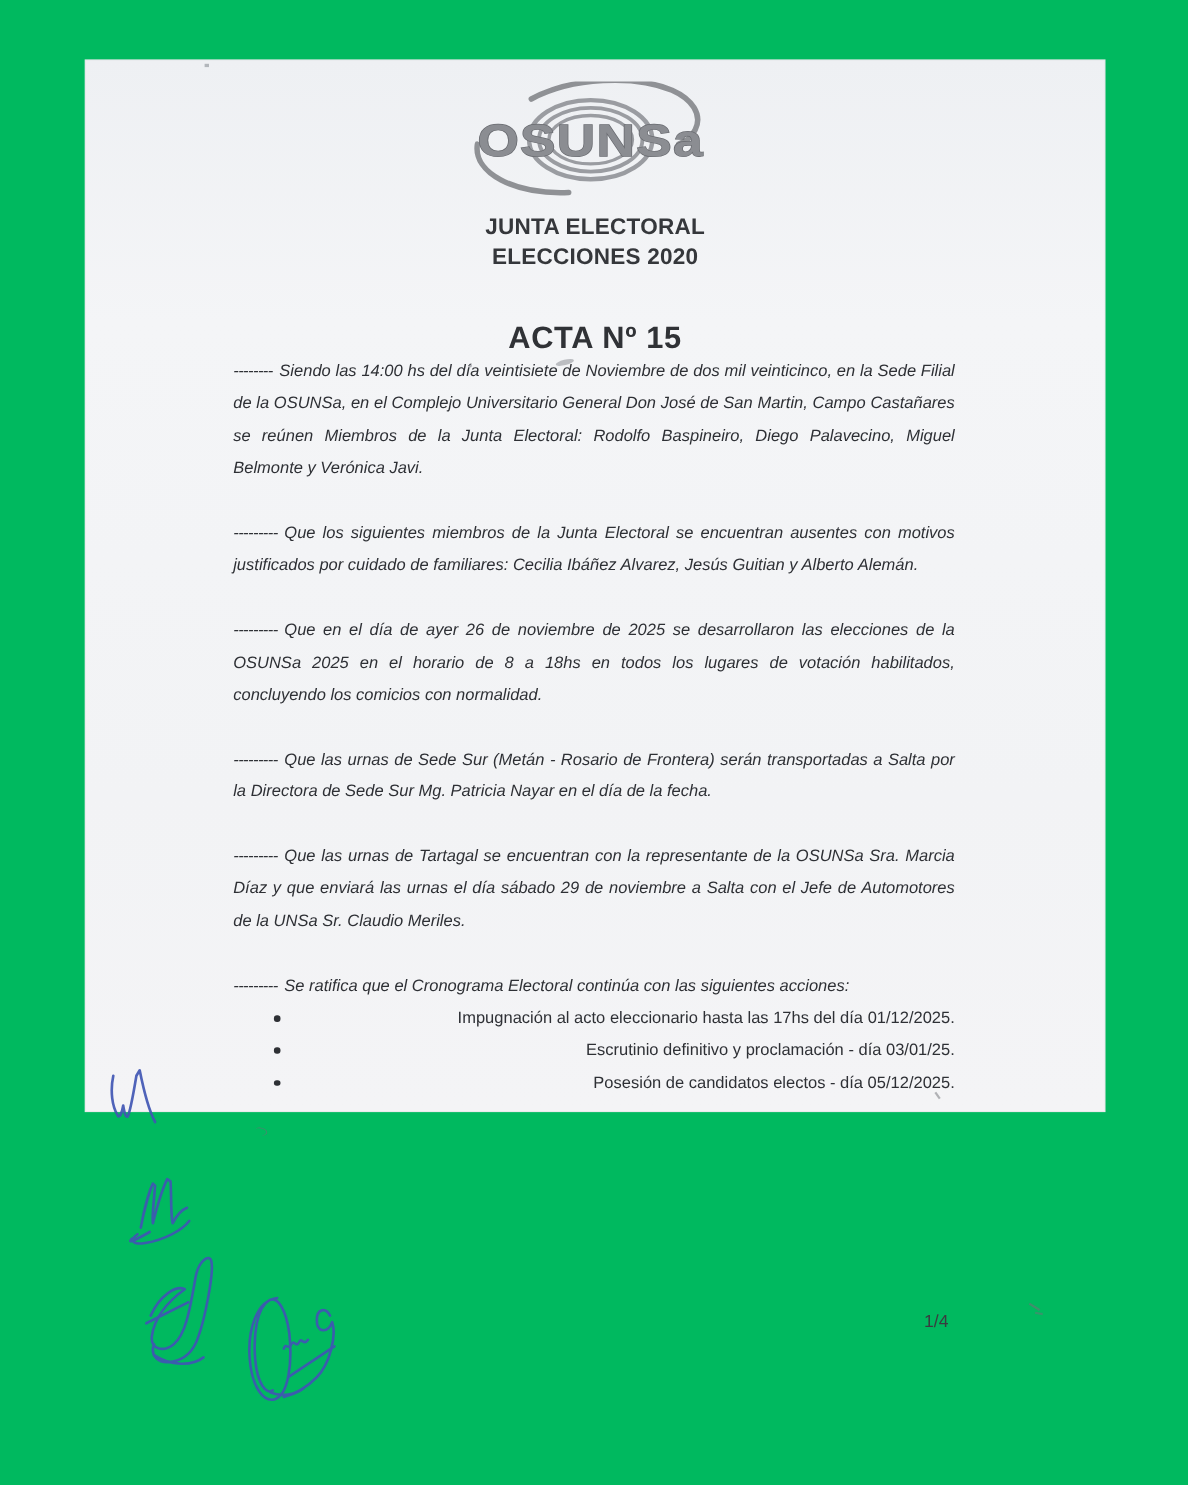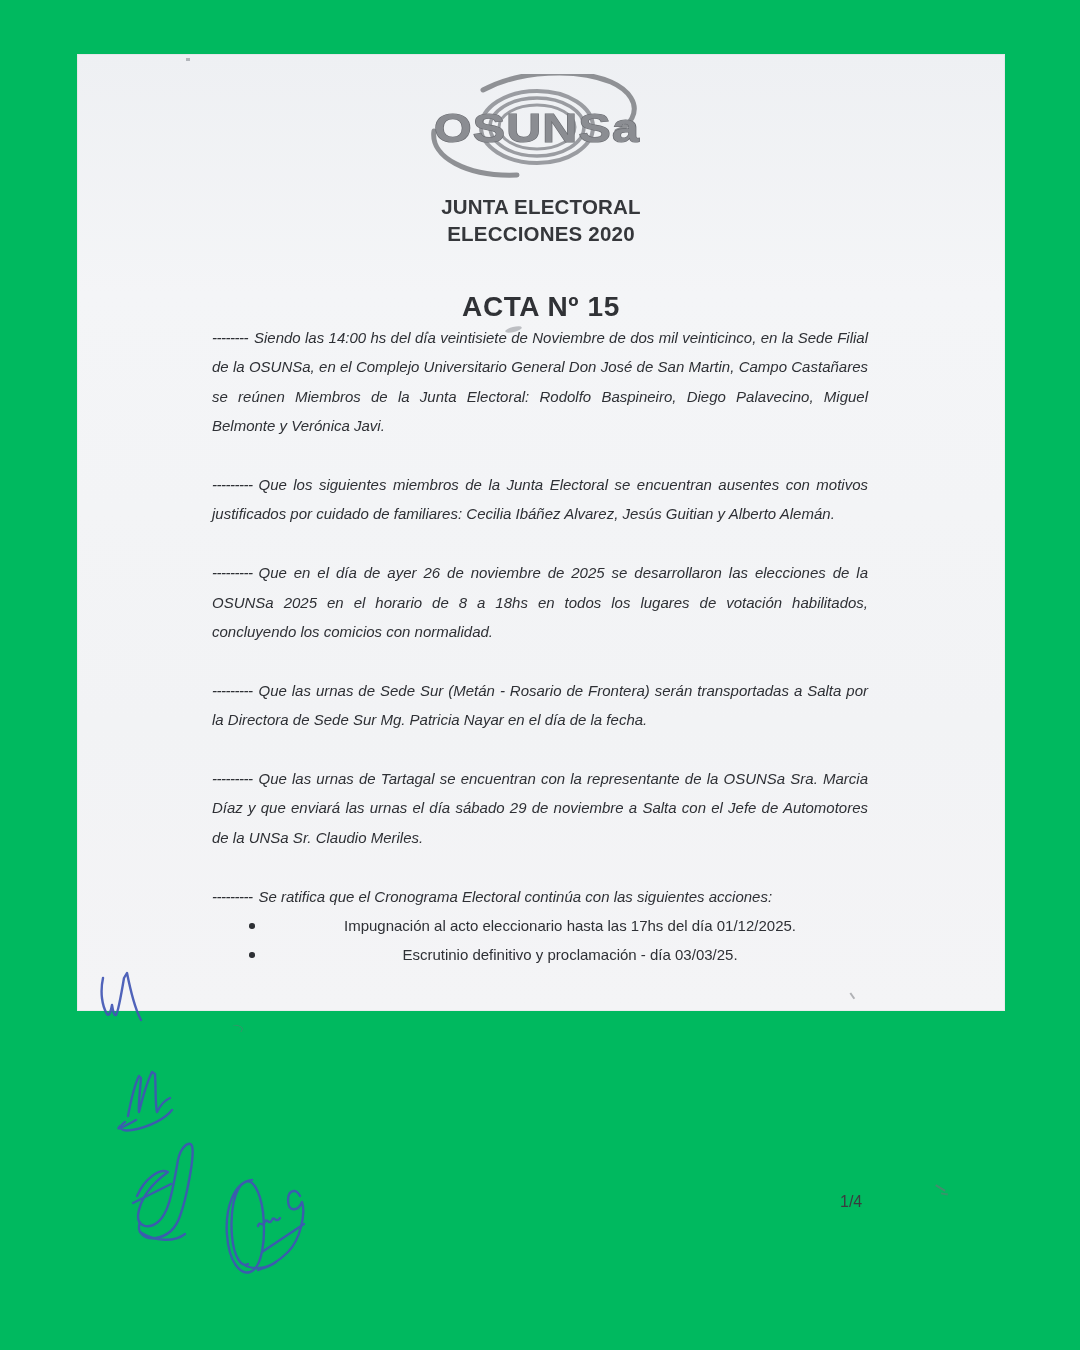--- a/index.html
+++ b/index.html
@@ -26,21 +26,21 @@
   
   .doc-body{
     position:absolute;left:135px;top:269px;width:656px;
     font-size:15px;line-height:29.4px;color:#2e3035;
     text-align:justify;
   }
   .para{margin:0 0 29.4px 0;font-style:italic;}
   .para:last-of-type{margin-bottom:0;}
   .dash{letter-spacing:-0.5px;margin-right:6px;white-space:nowrap;}
   .cron-list{margin:0;padding:0;list-style:none;}
-  .cron-list li{position:relative;padding-left:60px;line-height:29.4px;text-align:center;}
+  .cron-list li{position:relative;padding-left:60px;line-height:29.4px;text-align:right;}
   .cron-list li::before{
     content:"";position:absolute;left:37px;top:12px;width:5.5px;height:5.5px;
     border-radius:50%;background:#2e3035;
   }
   .page-num{position:absolute;left:763px;top:1139px;font-size:16px;color:#3a3c40;}
   
   .ink{position:absolute;left:0;top:0;width:928px;height:1240px;pointer-events:none;}
   
   .artifact{position:absolute;pointer-events:none;}
   .a-speck{left:109px;top:4px;width:4px;height:3px;background:#b2b6bb;}
@@ -75,21 +75,22 @@
 
   <div class="doc-body">
     <p class="para"><span class="dash">--------</span><span>Siendo las 14:00 hs del día veintisiete de Noviembre de dos mil veinticinco, en la Sede Filial de la OSUNSa, en el Complejo Universitario General Don José de San Martin, Campo Castañares se reúnen Miembros de la Junta Electoral: Rodolfo Baspineiro, Diego Palavecino, Miguel Belmonte y Verónica Javi.</span></p>
     <p class="para"><span class="dash">---------</span><span>Que los siguientes miembros de la Junta Electoral se encuentran ausentes con motivos justificados por cuidado de familiares: Cecilia Ibáñez Alvarez, Jesús Guitian y Alberto Alemán.</span></p>
     <p class="para"><span class="dash">---------</span><span>Que en el día de ayer 26 de noviembre de 2025 se desarrollaron las elecciones de la OSUNSa 2025 en el horario de 8 a 18hs en todos los lugares de votación habilitados, concluyendo los comicios con normalidad.</span></p>
     <p class="para"><span class="dash">---------</span><span>Que las urnas de Sede Sur (Metán - Rosario de Frontera) serán transportadas a Salta por la Directora de Sede Sur Mg. Patricia Nayar en el día de la fecha.</span></p>
     <p class="para"><span class="dash">---------</span><span>Que las urnas de Tartagal se encuentran con la representante de la OSUNSa Sra. Marcia Díaz y que enviará las urnas el día sábado 29 de noviembre a Salta con el Jefe de Automotores de la UNSa Sr. Claudio Meriles.</span></p>
     <p class="para"><span class="dash">---------</span><span>Se ratifica que el Cronograma Electoral continúa con las siguientes acciones:</span></p>
     <ul class="cron-list">
       <li>Impugnación al acto eleccionario hasta las 17hs del día 01/12/2025.</li>
-      <li>Escrutinio definitivo y proclamación - día 03/03/25.</li>
+      <li>Escrutinio definitivo y proclamación - día 03/01/25.</li>
+      <li>Posesión de candidatos electos - día 05/12/2025.</li>
     </ul>
   </div>
 
   <div class="page-num">1/4</div>
 
   <svg class="ink" viewBox="0 0 928 1240" aria-hidden="true">
     <g fill="none" stroke="#4156b4" stroke-width="2.4" stroke-linecap="round" stroke-linejoin="round" opacity="0.92">
       <path d="M26,924 C23,938 25,952 30,960 C32,963 34,957 35,951 C36,957 37,962 39,961 C41,958 43,948 47,924 L50,919 C53,934 58,955 64,966"></path>
       <g>
         <path d="M51,1062 C54,1046 59,1028 62,1022 L64,1024 C63,1038 61,1052 62,1058 C65,1046 71,1026 75,1018 L78,1020 C79,1034 78,1050 80,1058 C83,1052 88,1046 93,1044"></path>

